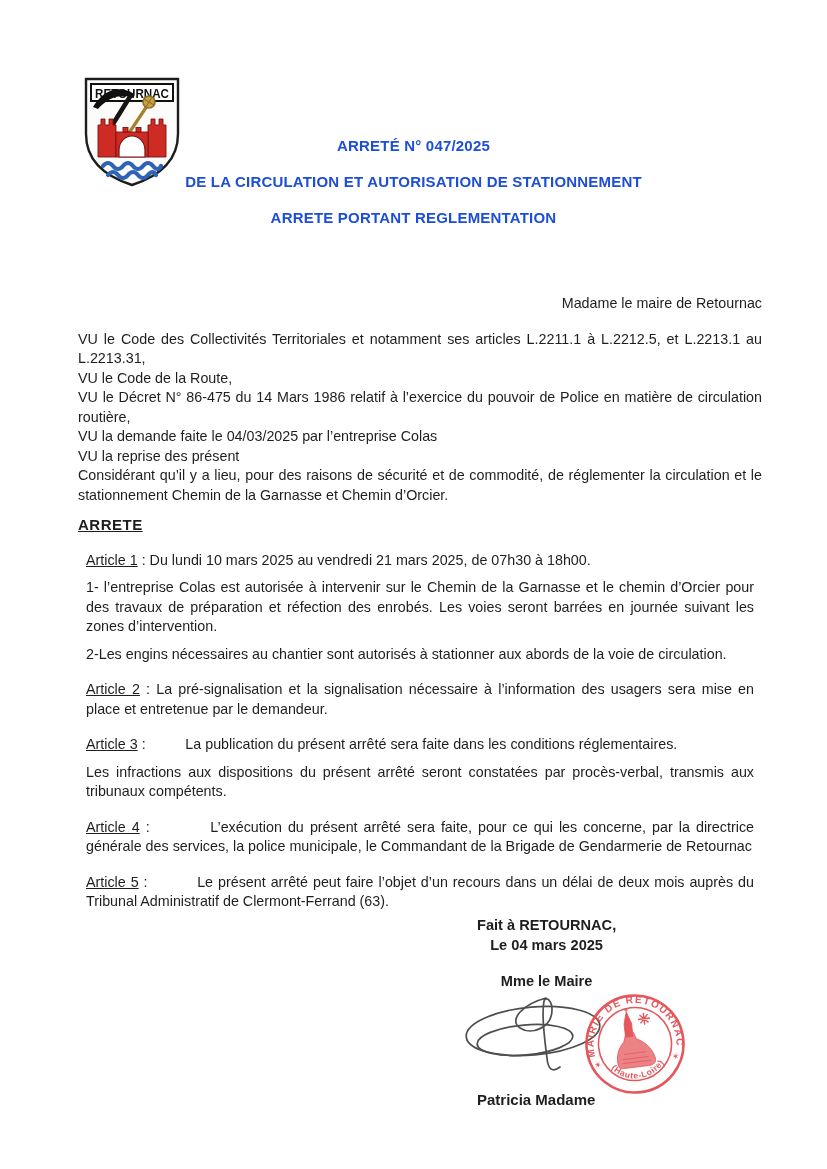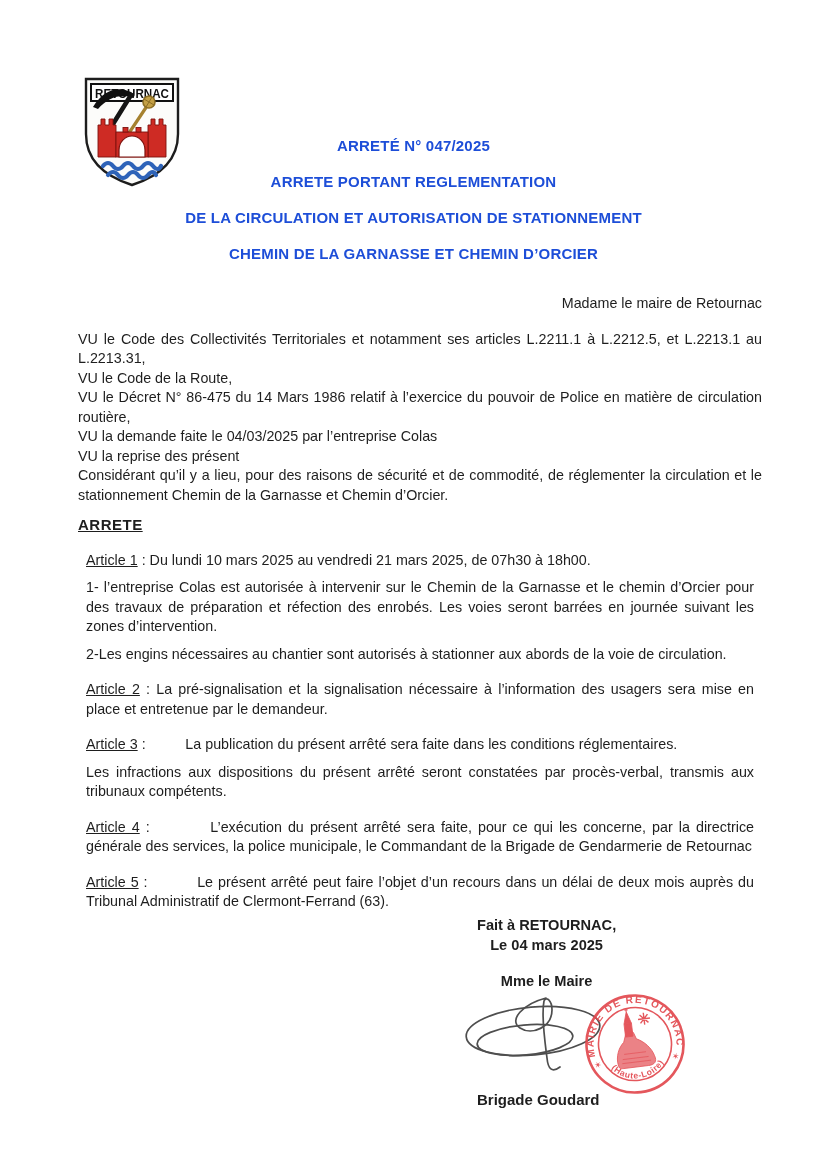--- a/index.html
+++ b/index.html
@@ -66,23 +66,22 @@
     </g>
 
     <g fill="none" stroke="#2e63b8" stroke-width="4.2" stroke-linecap="round">
       <path d="M21,92 q5,-6 10,0 t10,0 t10,0 t10,0 t10,0 t8,0"></path>
       <path d="M26,101 q5,-6 10,0 t10,0 t10,0 t10,0 t8,0"></path>
     </g>
   </svg>
 
   <div class="titles">
     <div class="title-line">ARRETÉ N° 047/2025</div>
+    <div class="title-line">DE LA CIRCULATION ET AUTORISATION DE STATIONNEMENT</div>
     <div class="title-line">ARRETE PORTANT REGLEMENTATION</div>
-    <div class="title-line">DE LA CIRCULATION ET AUTORISATION DE STATIONNEMENT</div>
-    <div class="title-line">CHEMIN DE LA GARNASSE ET CHEMIN D’ORCIER</div>
   </div>
 
   <div class="docbody">
     <p class="salutation">Madame le maire de Retournac</p>
 
     <div class="vu-line"><span class="b">VU</span><span> le Code des Collectivités Territoriales et notamment ses articles L.2211.1 à L.2212.5, et L.2213.1 au L.2213.31,</span></div>
     <div class="vu-line"><span class="b">VU</span><span> le Code de la Route,</span></div>
     <div class="vu-line"><span class="b">VU</span><span> le Décret N° 86-475 du 14 Mars 1986 relatif à l’exercice du pouvoir de Police en matière de circulation routière,</span></div>
     <div class="vu-line"><span class="b">VU</span><span> la demande faite le 04/03/2025 par l’entreprise Colas</span></div>
     <div class="vu-line"><span class="b">VU</span><span> la reprise des présent</span></div>
@@ -155,15 +154,15 @@
         <g stroke-width="1.4" fill="none">
           <path d="M58,28 L70,28 M64,22 L64,34 M60,23.8 L68,32.2 M68,23.8 L60,32.2"></path>
         </g>
         <g stroke-width="0.9" fill="none" opacity="0.85">
           <path d="M38,66 H64 M37,70 H66 M40,61 H62"></path>
         </g>
       </g>
     </g>
   </svg>
 
-  <div class="signatory-name">Brigade Goudard</div>
+  <div class="signatory-name">Patricia Madame</div>
 
 </div>
 
 </body></html>

